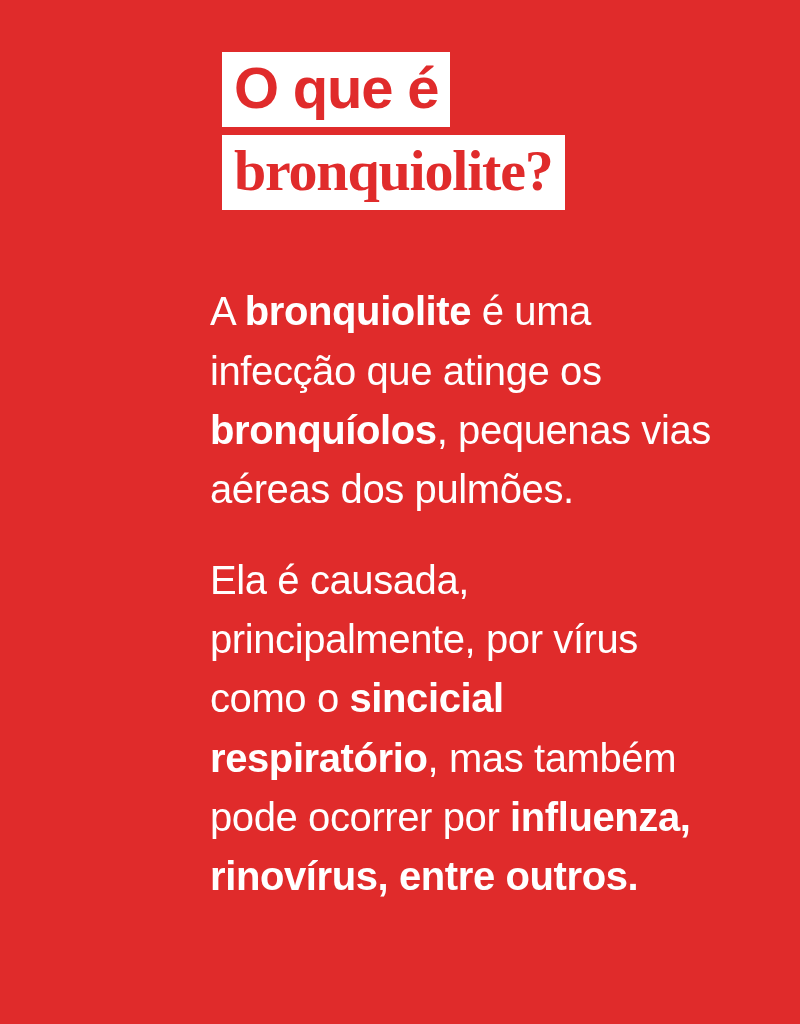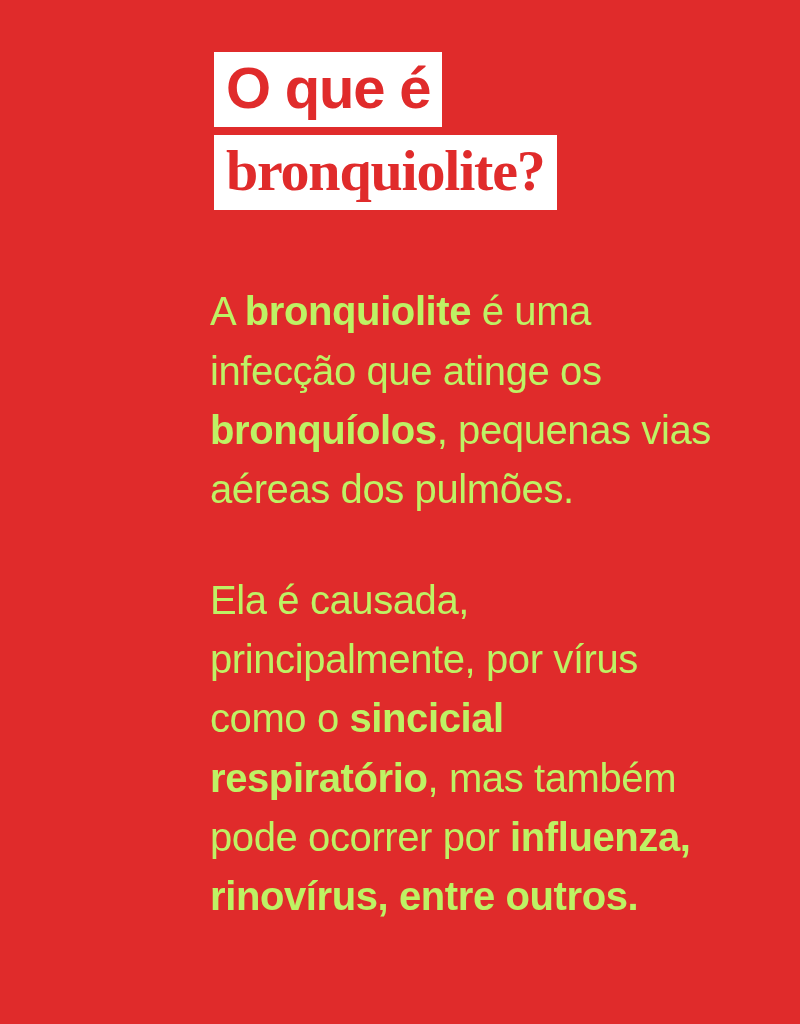--- a/index.html
+++ b/index.html
@@ -29,43 +29,43 @@
   }
   .title-line {
     display: inline-block;
     background: #ffffff;
     color: #e02b2b;
     font-weight: 800;
     font-size: 58px;
     line-height: 1.02;
     letter-spacing: -1.2px;
     padding: 6px 12px 10px 12px;
-    margin: 0 0 6px 4px;
+    margin: 0 0 6px 12px;
     white-space: nowrap;
   }
   .title-line.second {
     margin-top: 2px;
     font-family: Liberation Serif, serif;
   }
 
   
   .body-block {
     margin-top: 66px;
-    color: #bef264;
+    color: #ffffff;
   }
   .para {
     font-size: 40px;
     line-height: 1.48;
     letter-spacing: -0.4px;
     font-weight: 350;
     max-width: 530px;
     margin: 0;
   }
   .para + .para {
-    margin-top: 52px;
+    margin-top: 32px;
   }
   .para b {
     font-weight: 800;
   }
 </style>
 </head>
 <body>
 
 <div class="poster">
 

